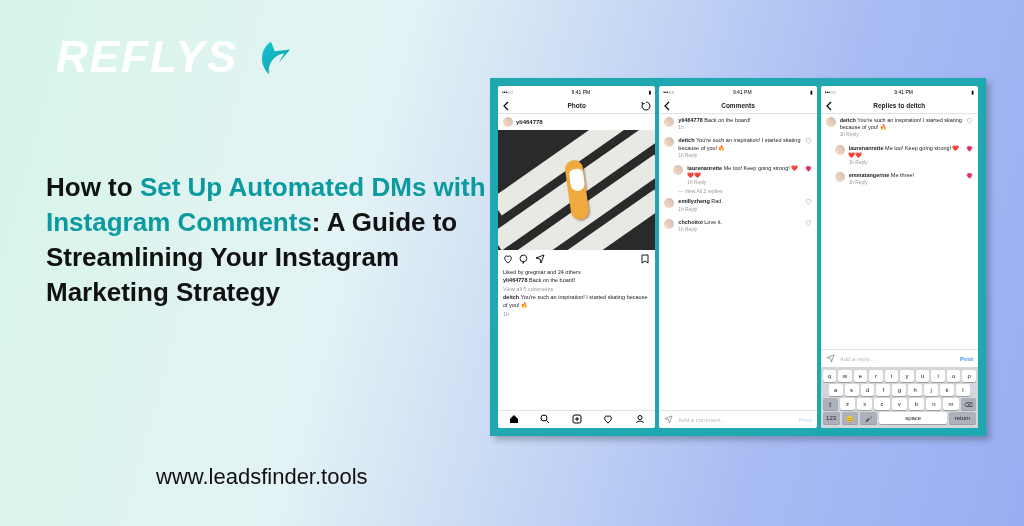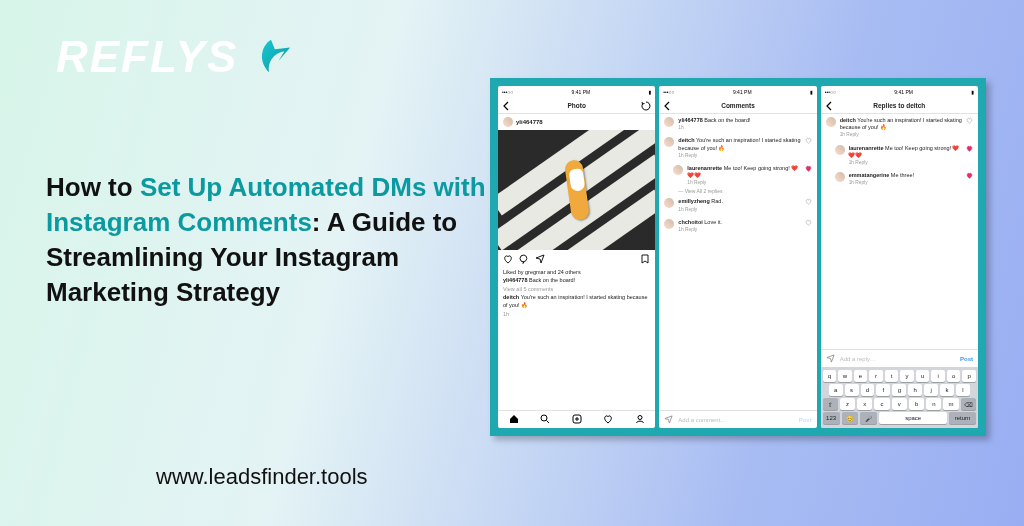--- a/index.html
+++ b/index.html
@@ -3,21 +3,21 @@
 <meta charset="utf-8">
 <style>
   * { box-sizing: border-box; margin: 0; padding: 0; }
   html, body { width: 1024px; height: 526px; overflow: hidden; font-family: -apple-system, BlinkMacSystemFont, "Segoe UI", Arial, sans-serif; }
   body {
     background: linear-gradient(105deg, #d7f5e9 0%, #e4f3f5 35%, #a8bcf3 75%, #99aef2 100%);
     position: relative;
   }
 
   
-  .logo { position: absolute; top: 32px; left: 56px; display: flex; align-items: center; gap: 10px; }
+  .logo { position: absolute; top: 32px; left: 56px; display: flex; align-items: flex-end; gap: 10px; }
   .logo-text { font-size: 44px; font-weight: 900; color: #ffffff; letter-spacing: 2px; font-style: italic; }
   .logo-mark { width: 46px; height: 46px; }
   .logo-mark svg { width: 100%; height: 100%; }
 
   
   .headline {
     position: absolute; top: 170px; left: 46px; width: 440px;
     font-size: 26px; line-height: 1.35; font-weight: 700; color: #111;
   }
   .headline .accent { color: #0b9aa0; }

